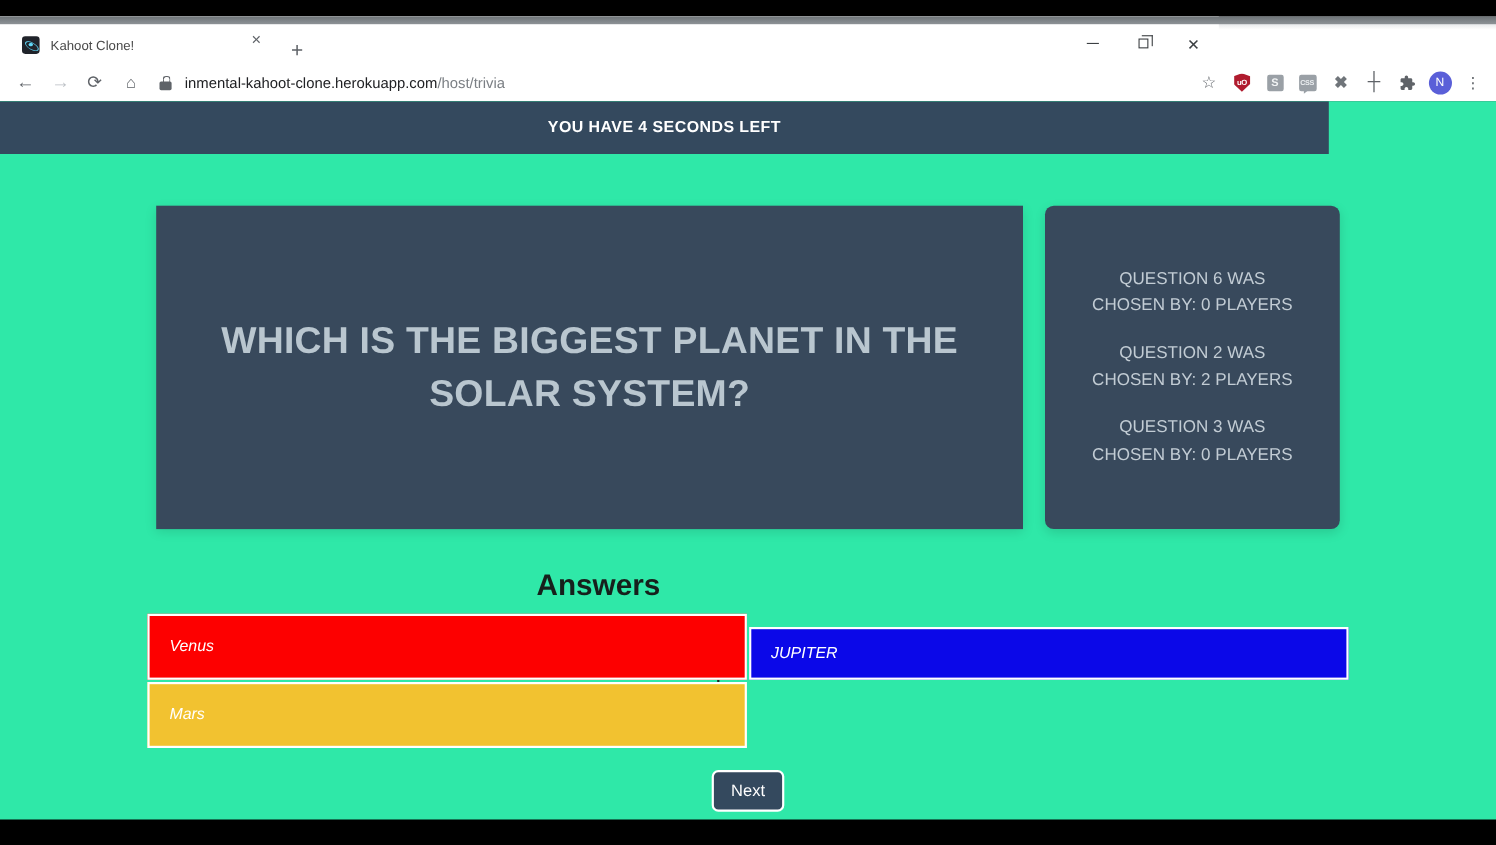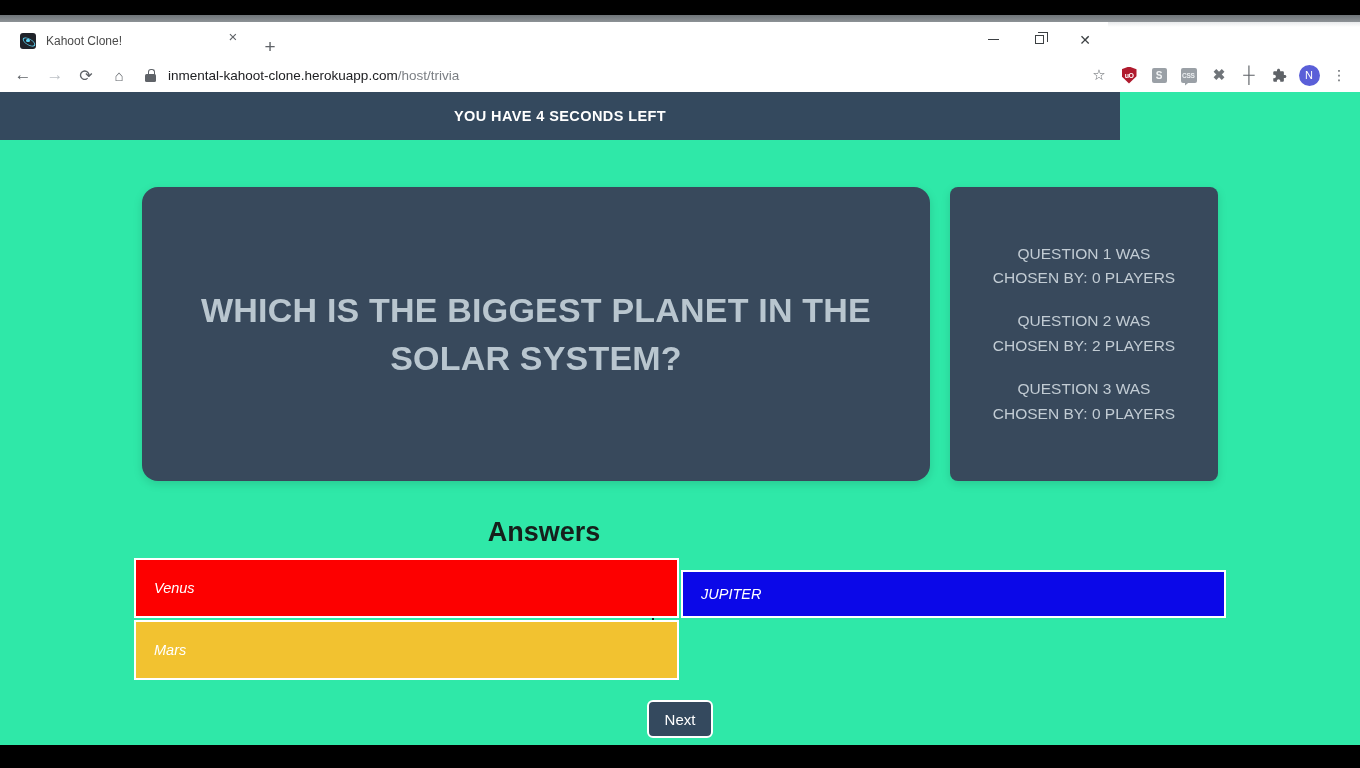--- a/index.html
+++ b/index.html
@@ -112,31 +112,31 @@
   .avatar {
     width:21px; height:21px; border-radius:50%; background:#5a5fd8;
     color:#fff; font-size:11px; display:flex; align-items:center; justify-content:center;
   }
 
   
   .viewport { position:absolute; left:0; top:92px; width:1360px; height:653px;
               background:#2fe8a8; overflow:hidden; }
 
   .timer-banner {
-    width:1120px; height:48px; background:#34495e;
+    width:1208px; height:48px; background:#34495e;
     display:flex; align-items:center; justify-content:center;
     color:#ffffff; font-size:14.5px; font-weight:bold; letter-spacing:0.4px;
   }
 
   .top-row {
     position:absolute; left:0; top:95px; width:1360px;
     display:flex; justify-content:center; gap:20px;
   }
   .question-card {
-    width:788px; height:294px; background:#38495c; border-radius:16px;
+    width:788px; height:294px; background:#38495c; border-radius:0;
     box-shadow: 0 3px 10px rgba(0,0,0,0.13);
     display:flex; align-items:center; justify-content:flex-end; padding:0 36px;
   }
   .question-text {
     color:#b9c6cf; font-size:34px; font-weight:bold; text-align:center;
     line-height:1.42; letter-spacing:0.2px;
   }
   .stats-card {
     width:268px; height:294px; background:#38495c; border-radius:8px;
     box-shadow: 0 3px 10px rgba(0,0,0,0.13);
@@ -270,21 +270,21 @@
 
     <div class="timer-banner">YOU HAVE 4 SECONDS LEFT</div>
 
     <div class="top-row">
       <div class="question-card">
         <div class="question-text">WHICH IS THE BIGGEST PLANET IN THE SOLAR SYSTEM?</div>
       </div>
 
       <div class="stats-card">
         <div class="stat-block">
-          <div>QUESTION 1 WAS</div>
+          <div>QUESTION 6 WAS</div>
           <div>CHOSEN BY: 0 PLAYERS</div>
         </div>
         <div class="stat-block">
           <div>QUESTION 2 WAS</div>
           <div>CHOSEN BY: 2 PLAYERS</div>
         </div>
         <div class="stat-block">
           <div>QUESTION 3 WAS</div>
           <div>CHOSEN BY: 0 PLAYERS</div>
         </div>

